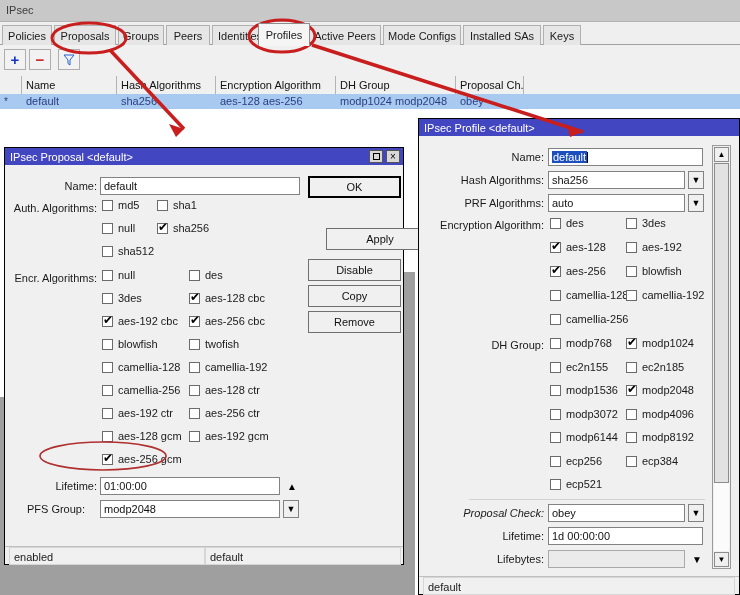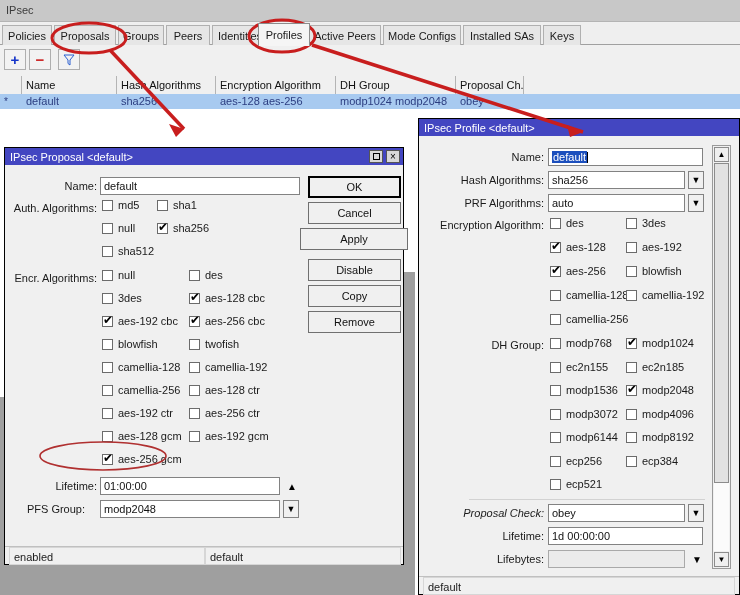--- a/index.html
+++ b/index.html
@@ -326,22 +326,21 @@
     <div class="fld" style="left:95px;top:329px;width:180px;">01:00:00</div>
     <div class="arrow-up-only" style="left:280px;top:329px;">▲</div>
 
     <div class="lbl" style="left:10px;top:355px;width:82px;text-align:center;">PFS Group:</div>
     <div class="fld" style="left:95px;top:352px;width:180px;">modp2048</div>
     <div class="spin" style="left:278px;top:352px;">
       <span class="dd-glyph">▼</span>
     </div>
 
     <div class="dbtn def" style="left:303px;top:28px;width:93px;height:22px;">OK</div>
-    <div class="dbtn" style="left:303px;top:54px;width:93px;height:22px;">Cancel</div>
-    <div class="dbtn" style="left:295px;top:80px;width:108px;height:22px;">Apply</div>
+    <div class="dbtn" style="left:321px;top:80px;width:108px;height:22px;">Apply</div>
     <div class="dbtn" style="left:303px;top:111px;width:93px;height:22px;">Disable</div>
     <div class="dbtn" style="left:303px;top:137px;width:93px;height:22px;">Copy</div>
     <div class="dbtn" style="left:303px;top:163px;width:93px;height:22px;">Remove</div>
 
     <div class="dlg-status" style="left:0;bottom:0;width:398px;">
       <div class="st-cell" style="left:4px;width:196px;">enabled</div>
       <div class="st-cell" style="left:200px;width:196px;">default</div>
     </div>
   </div>
 

